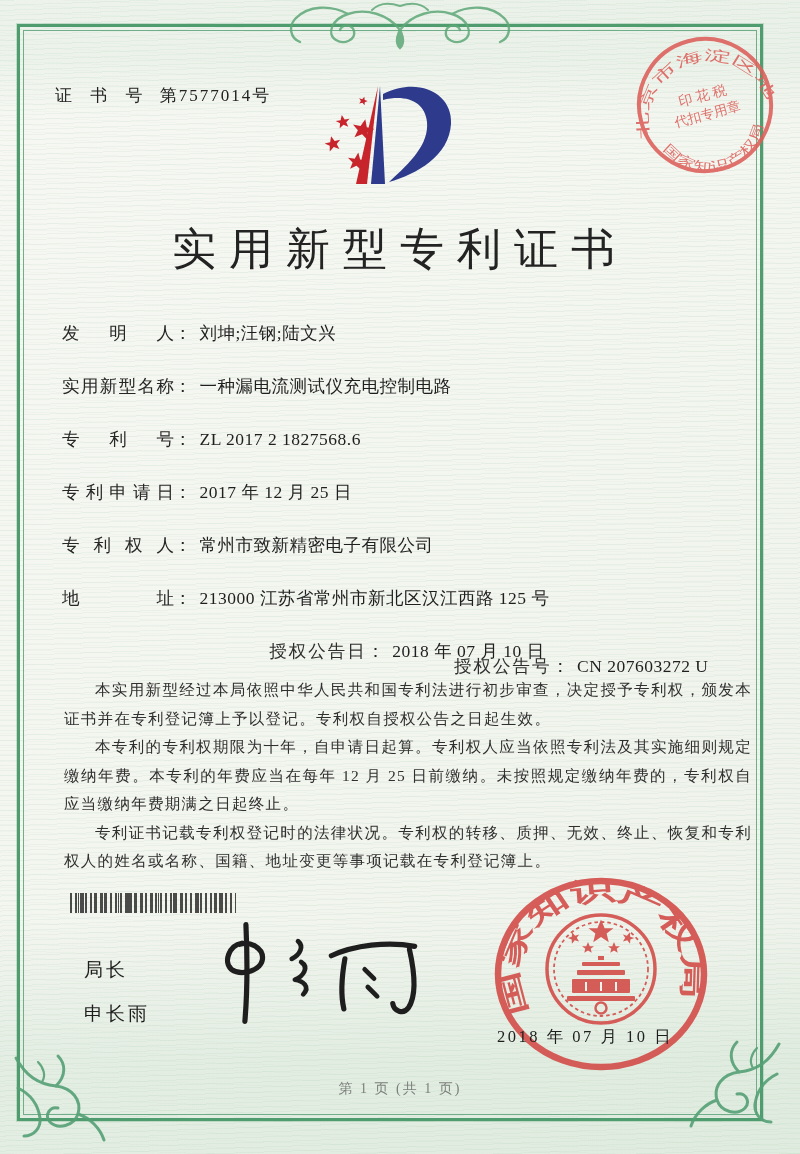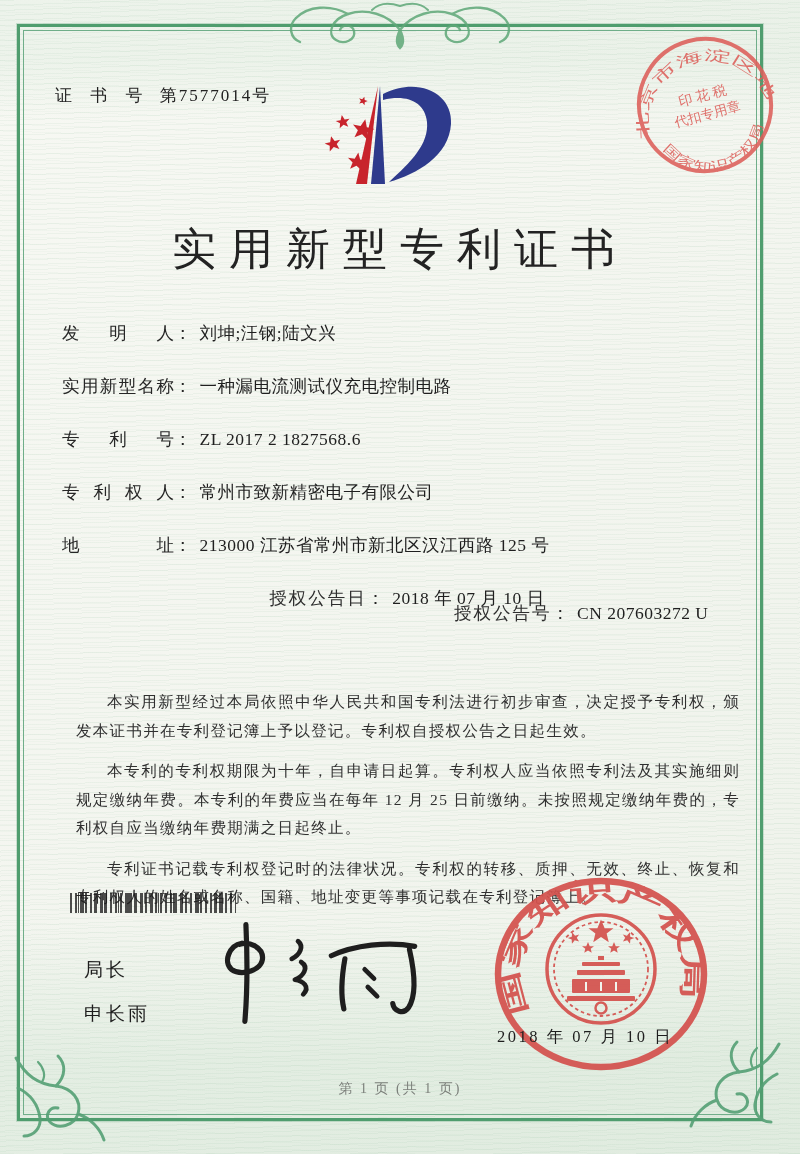--- a/index.html
+++ b/index.html
@@ -30,21 +30,21 @@
   .fields{position:absolute; left:62px; top:322px; width:690px; font-size:17.5px;}
   .frow{margin-bottom:31px; line-height:22px; white-space:nowrap;}
   .flabel{display:inline-block; width:112px; text-align:justify; text-align-last:justify; vertical-align:top; color:#262626;}
   .fcolon{display:inline-block; margin-right:8px; color:#262626;}
   .fvalue{letter-spacing:.5px; color:#1f1f1f;}
   .grant-row{position:relative; white-space:nowrap;text-align:center;}
   .grant-right{position:absolute; left:392px; top:15px;}
   .glabel{letter-spacing:2px;}
   .paras{position:absolute; left:64px; top:676px; width:688px; font-size:15.5px;
     line-height:28.5px; letter-spacing:1.3px; text-align:justify; color:#303030;}
-  .paras p{margin:12px; text-indent:2em;}
+  .paras p{margin:0; text-indent:2em;}
   .barcode{position:absolute; left:70px; top:893px; width:166px; height:20px; opacity:.78;
     background:
       repeating-linear-gradient(90deg,#1c1c1c 0 2px,transparent 2px 5px),
       repeating-linear-gradient(90deg,#1c1c1c 0 1px,transparent 1px 8px),
       repeating-linear-gradient(90deg,transparent 0 11px,#1c1c1c 11px 14px,transparent 14px 23px);}
   .signer{position:absolute; left:84px; top:948px; font-family:"Liberation Sans","DejaVu Sans",sans-serif;
     font-size:19px; letter-spacing:3px; color:#1d1d1d; line-height:44px;}
   .signature{position:absolute; left:198px; top:912px; width:250px; height:125px;}
   .seal{position:absolute; left:486px; top:872px; width:226px; height:204px; opacity:.93;}
   .seal-date{position:absolute; left:497px; top:1026px; font-size:16.5px; letter-spacing:2.5px; color:#1e1e1e; z-index:5;}
@@ -133,20 +133,23 @@
 
   <div class="fields">
     <div class="frow">
       <span class="flabel">发明人</span><span class="fcolon">：</span><span class="fvalue">刘坤;汪钢;陆文兴</span>
     </div>
     <div class="frow">
       <span class="flabel">实用新型名称</span><span class="fcolon">：</span><span class="fvalue">一种漏电流测试仪充电控制电路</span>
     </div>
     <div class="frow">
       <span class="flabel">专利号</span><span class="fcolon">：</span><span class="fvalue">ZL 2017 2 1827568.6</span>
+    </div>
+    <div class="frow">
+      <span class="flabel">专利申请日</span><span class="fcolon">：</span><span class="fvalue">2017 年 12 月 25 日</span>
     </div>
     <div class="frow">
       <span class="flabel">专利权人</span><span class="fcolon">：</span><span class="fvalue">常州市致新精密电子有限公司</span>
     </div>
     <div class="frow">
       <span class="flabel">地址</span><span class="fcolon">：</span><span class="fvalue">213000 江苏省常州市新北区汉江西路 125 号</span>
     </div>
     <div class="frow grant-row">
       <span>
         <span class="glabel">授权公告日</span><span class="fcolon">：</span><span class="fvalue">2018 年 07 月 10 日</span>

